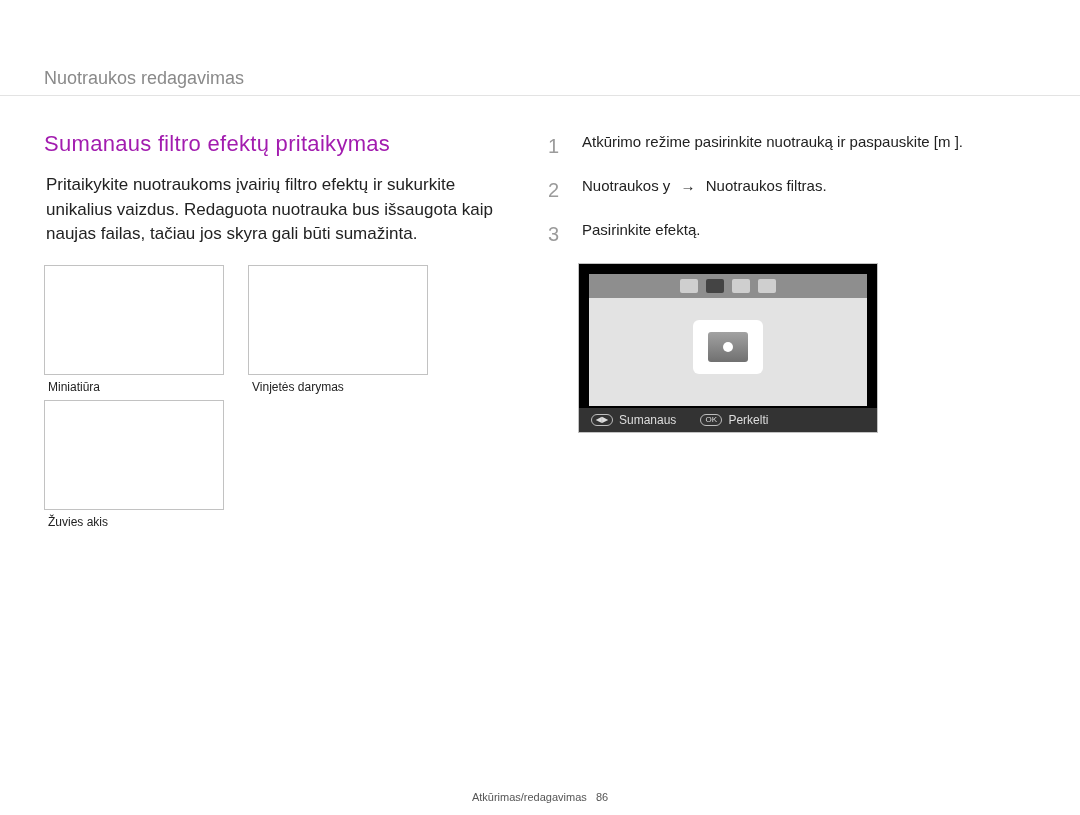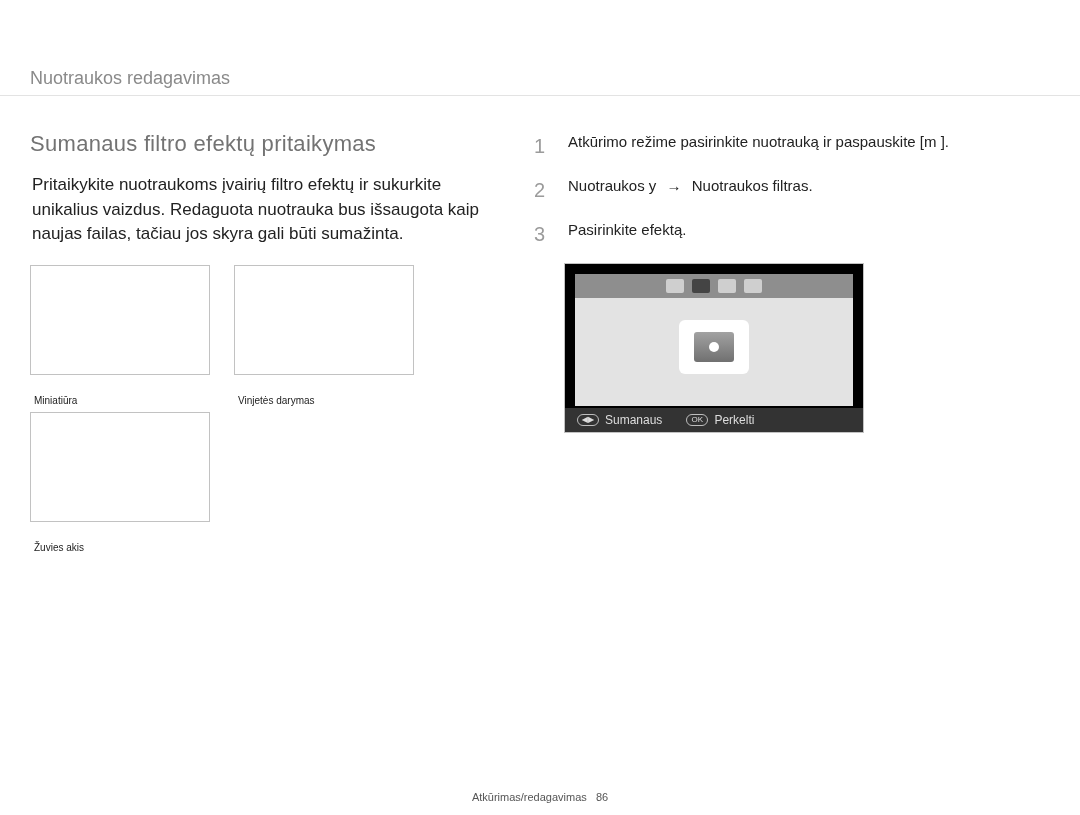--- a/index.html
+++ b/index.html
@@ -1,28 +1,28 @@
 <!DOCTYPE html>
 <html><head>
 <meta charset="utf-8">
 <style>
   * { box-sizing: border-box; margin: 0; padding: 0; }
   html, body { width: 1080px; height: 815px; font-family: Arial, Helvetica, sans-serif; background: #fff; color: #222; }
-  .page { position: relative; width: 1080px; height: 815px; padding: 68px 66px 0 30px; }
+  .page { position: relative; width: 1080px; height: 815px; padding: 68px 66px 0 44px; }
   .top-title { color: #8a8a8a; font-size: 18px; font-weight: 400; padding-bottom: 8px; }
   .divider { position: absolute; left: 0; right: 0; top: 95px; height: 1px; background: #e3e3e3; }
   .columns { display: flex; margin-top: 34px; }
   .col-left { width: 470px; padding-right: 20px; }
   .col-right { flex: 1; padding-left: 34px; }
-  .section-title { font-size: 22px; color: #737373; font-weight: 400; margin-bottom: 16px; letter-spacing: 0.3px; }
+  .section-title { font-size: 22px; color: #a21caf; font-weight: 400; margin-bottom: 16px; letter-spacing: 0.3px; }
   .intro { font-size: 17px; line-height: 1.45; color: #222; margin: 0 0 18px 2px; }
   .thumb-row { display: flex; gap: 24px; margin-bottom: 6px; }
   .thumb { display: flex; flex-direction: column; }
   .thumb-box { width: 180px; height: 110px; border: 1px solid #c2c2c2; background: #fff; }
-  .thumb-caption { font-size: 10px; margin-top: 20px; margin-left: 4px; color: #222; }
+  .thumb-caption { font-size: 12px; margin-top: 5px; margin-left: 4px; color: #222; }
   .thumb + .thumb { }
   .second-row { margin-top: 4px; }
   .steps { display: flex; flex-direction: column; gap: 14px; }
   .step { display: flex; align-items: flex-start; gap: 14px; font-size: 15px; line-height: 1.5; }
   .step-num { font-size: 20px; color: #9b9b9b; font-weight: 300; width: 20px; text-align: left; }
   .step-body { flex: 1; }
   .arrow { display: inline-block; margin: 0 6px 0 6px; }
   .camera-shot { width: 300px; height: 170px; border: 1px solid #c2c2c2; background: #000; margin: 14px 0 0 30px; position: relative; }
   .camera-inner { position: absolute; top: 10px; left: 10px; right: 10px; bottom: 26px; background: #e3e3e3; }
   .toolbar { position: absolute; top: 0; left: 0; right: 0; height: 24px; background: #8e8e8e; display: flex; align-items: center; justify-content: center; gap: 8px; }

